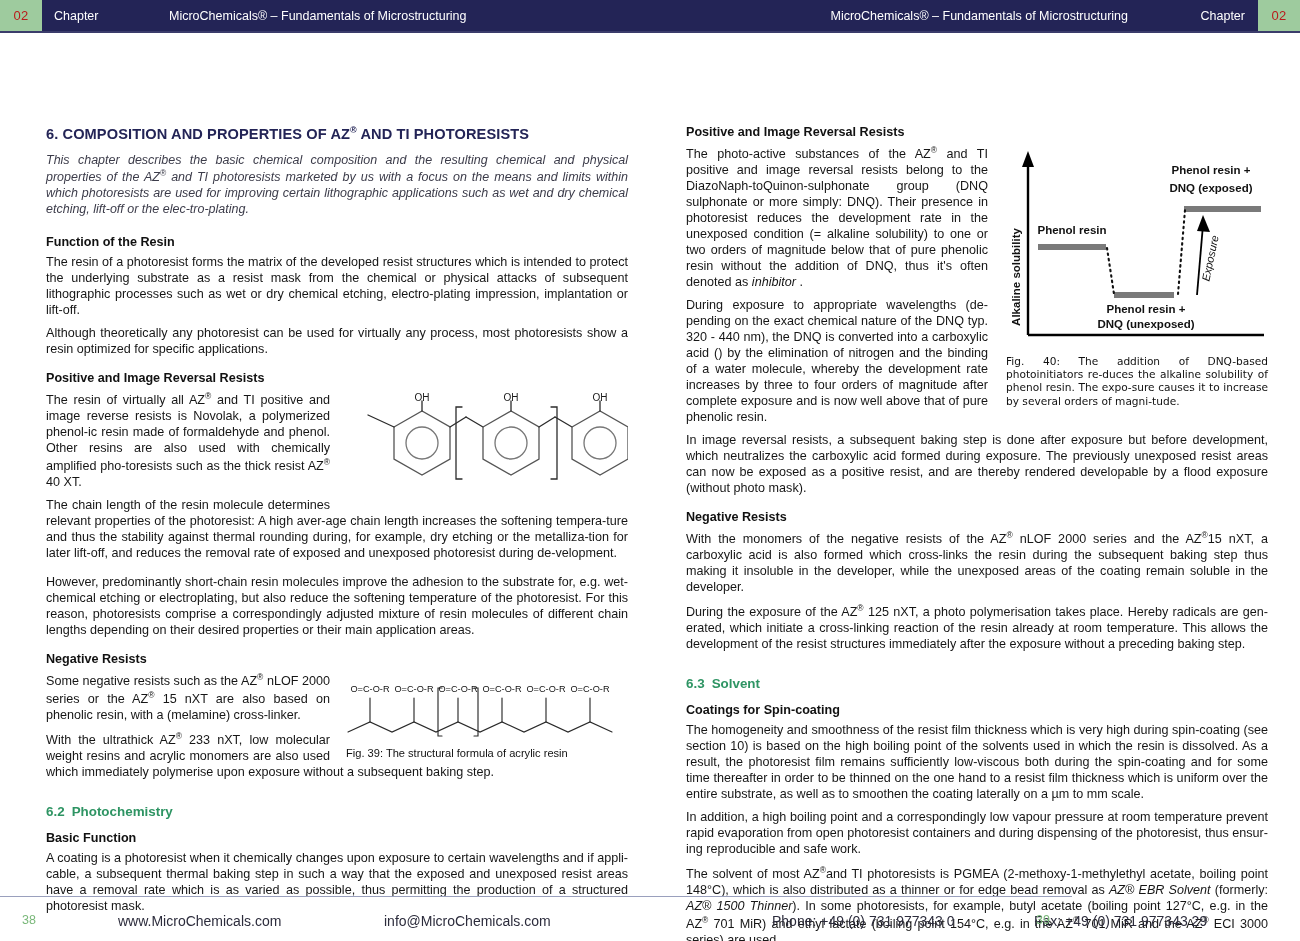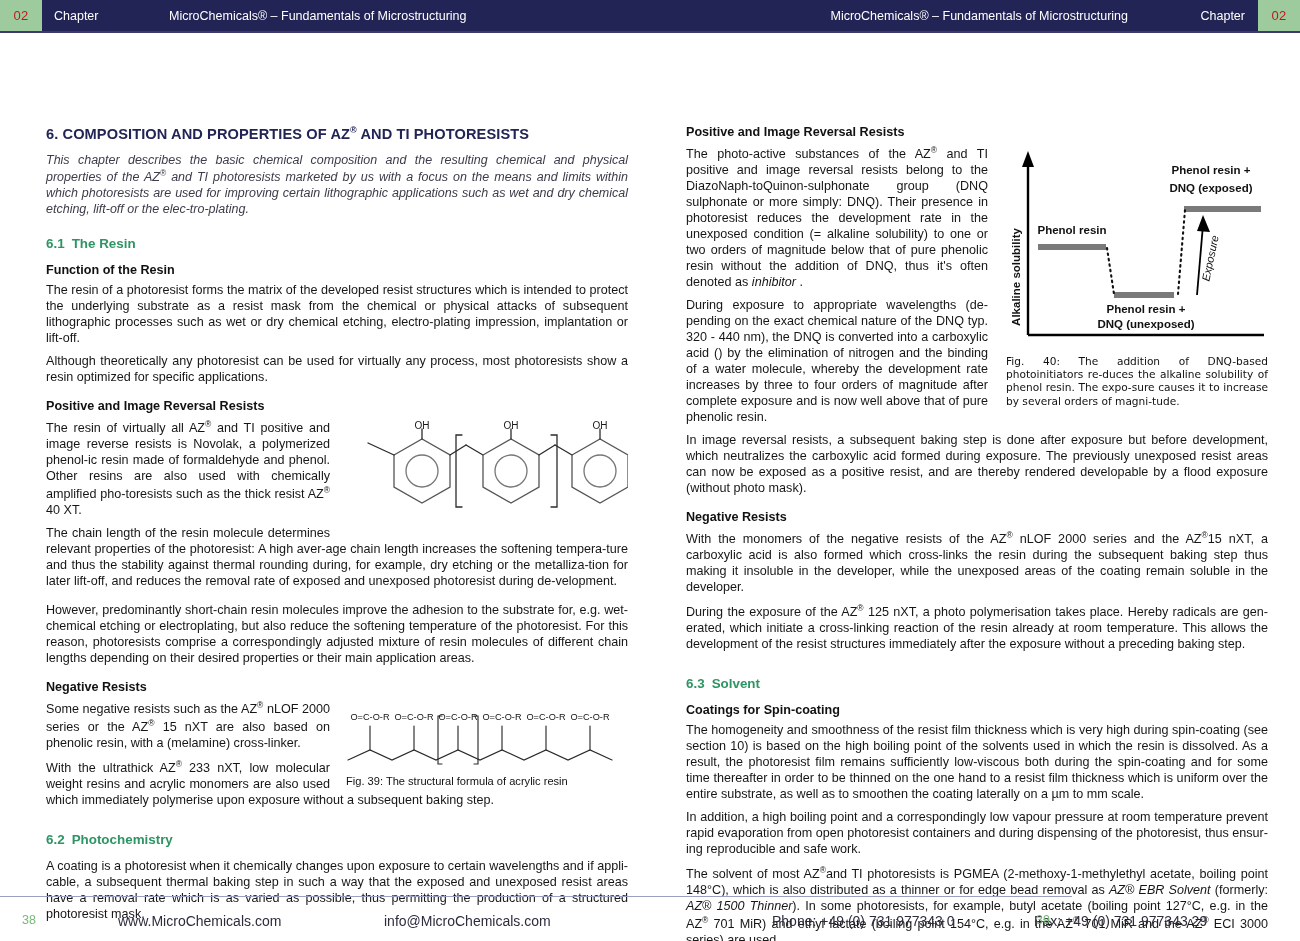--- a/index.html
+++ b/index.html
@@ -202,21 +202,20 @@
 <div class="hdr-rule"></div>
 
 <div class="page">
 
   <div class="col col-left cf">
 
     <h1 class="chapter-title"><span>6. COMPOSITION AND PROPERTIES OF AZ</span><sup>®</sup><span> AND TI PHOTORESISTS</span></h1>
 
     <p class="intro"><span>This chapter describes the basic chemical composition and the resulting chemical and physical properties of the AZ</span><sup>®</sup><span> and TI photoresists marketed by us with a focus on the means and limits within which photoresists are used for improving certain lithographic applications such as wet and dry chemical etching, lift-off or the elec-tro-plating.</span></p>
 
-    <h2 class="sec"><span class="num">6.1</span><span>The Resin</span></h2>
 
     <h3 class="sub">Function of the Resin</h3>
     <p class="body">The resin of a photoresist forms the matrix of the developed resist structures which is intended to protect the underlying substrate as a resist mask from the chemical or physical attacks of subsequent lithographic processes such as wet or dry chemical etching, electro-plating impression, implantation or lift-off.</p>
     <p class="body last">Although theoretically any photoresist can be used for virtually any process, most photoresists show a resin optimized for specific applications.</p>
 
     <h3 class="sub">Positive and Image Reversal Resists</h3>
 
     <div class="fig-right">
       <svg width="282" height="104" viewBox="0 0 282 104">
         <g stroke="#2b2b2b" stroke-width="1.3" fill="none" stroke-linecap="round">
@@ -284,20 +283,21 @@
 
     <p class="body"><span>Some negative resists such as the AZ</span><sup>®</sup><span> nLOF 2000 series or the AZ</span><sup>®</sup><span> 15 nXT are also based on phenolic resin, with a (melamine) cross-linker.</span></p>
 
     <p class="body last"><span>With the ultrathick AZ</span><sup>®</sup><span> 233 nXT, low molecular weight resins and acrylic monomers are also used which immediately polymerise upon exposure without a subsequent baking step.</span></p>
 
     <div style="clear:both"></div>
     <div class="spacer-sm"></div>
 
     <h2 class="sec"><span class="num">6.2</span><span>Photochemistry</span></h2>
 
+    <h3 class="sub">Basic Function</h3>
     <p class="body">A coating is a photoresist when it chemically changes upon exposure to certain wavelengths and if appli-cable, a subsequent thermal baking step in such a way that the exposed and unexposed resist areas have a removal rate which is as varied as possible, thus permitting the production of a structured photoresist mask.</p>
 
   </div>
 
   <div class="col col-right cf">
 
     <h3 class="sub">Positive and Image Reversal Resists</h3>
 
     <div class="fig40">
       <svg width="262" height="200" viewBox="0 0 262 200">

